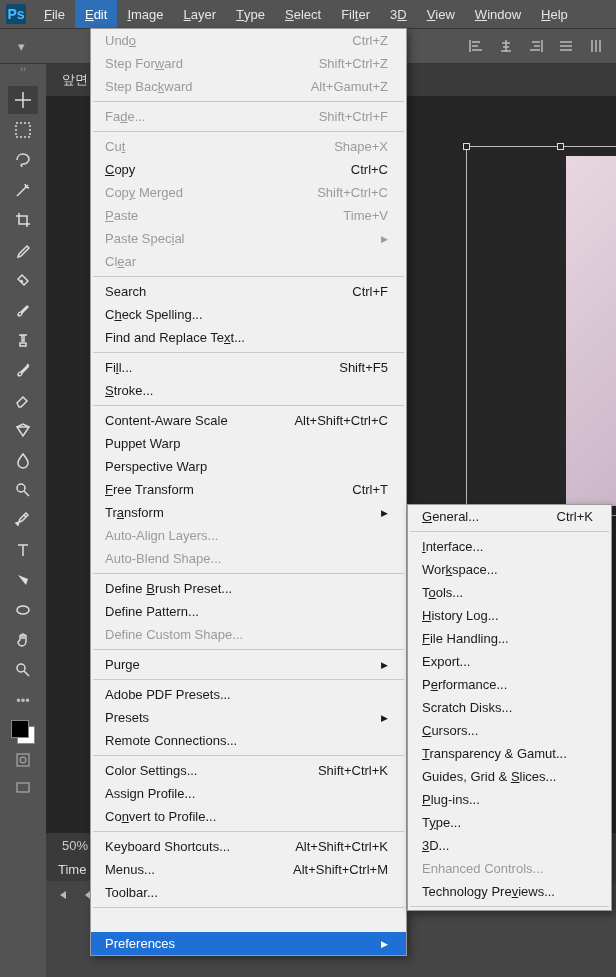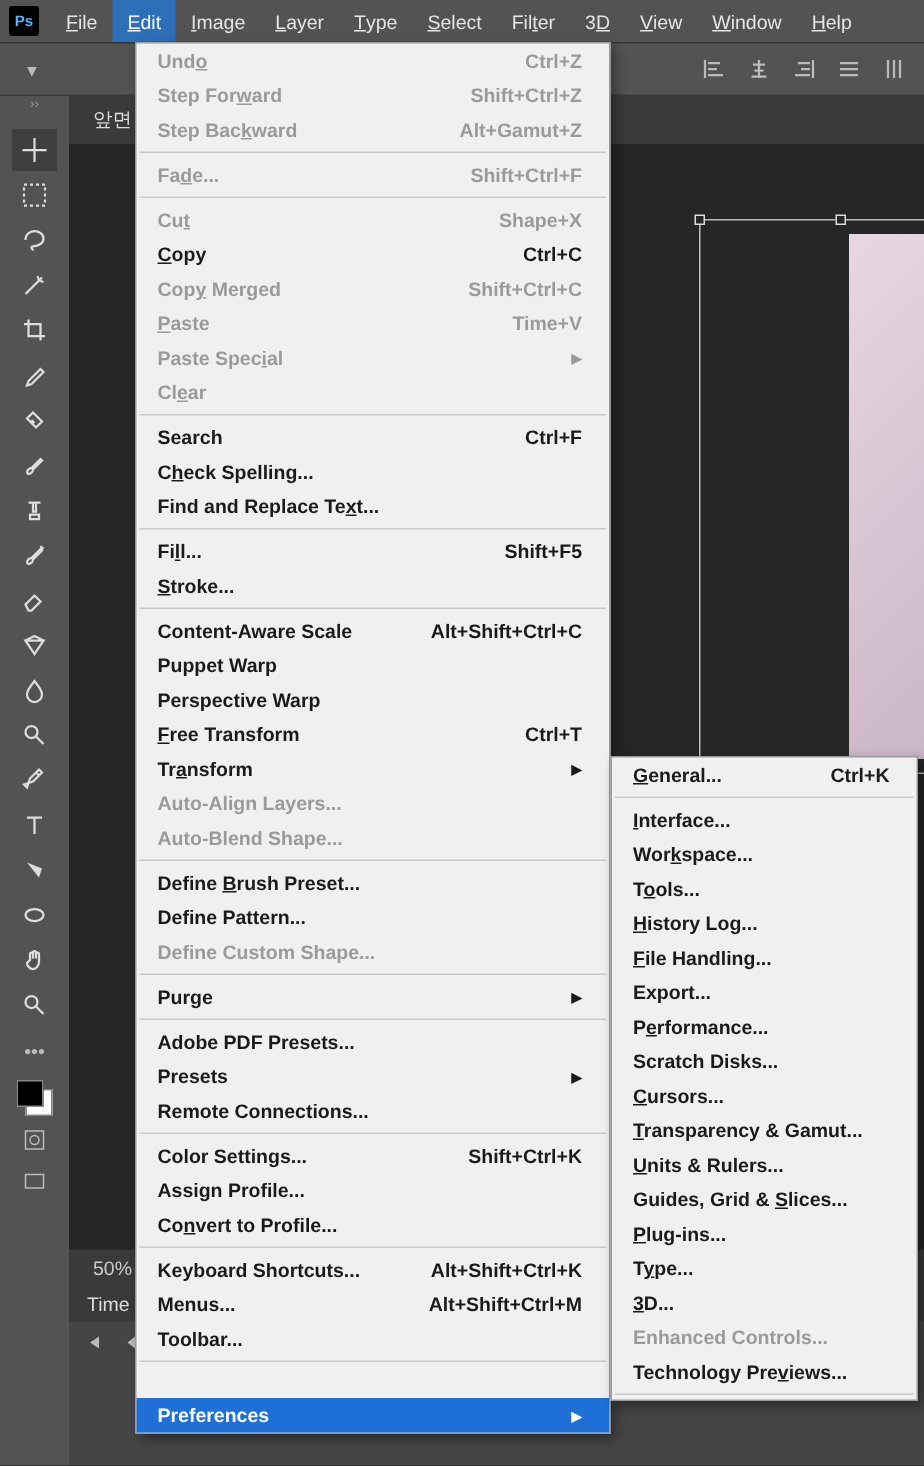--- a/index.html
+++ b/index.html
@@ -1,20 +1,20 @@
 <!DOCTYPE html>
 <html><head>
 <meta charset="utf-8">
 <style>
 * { margin: 0; padding: 0; box-sizing: border-box; font-family: "Segoe UI", Tahoma, sans-serif; font-size: 13px; }
 body { background: #323232; color: #ddd; width: 616px; height: 977px; overflow: hidden; position: relative; }
 
 
 .menubar { height: 28px; background: #535353; display: flex; align-items: center; padding-left: 6px; }
-.logo { width: 20px; height: 20px; background: #000000; color: #4fb8ff; display: flex; align-items: center; justify-content: center; font-weight: bold; font-size: 10px; margin-right: 8px; border-radius:2px;}
+.logo { width: 20px; height: 20px; background: #0c4a6e; color: #4fb8ff; display: flex; align-items: center; justify-content: center; font-weight: bold; font-size: 14px; margin-right: 8px; border-radius:2px;}
 .menubar .mi { padding: 0 10px; height: 100%; display: flex; align-items: center; color: #e5e5e5; cursor: default;}
 .menubar .mi.active { background: #2d6fb8; color:#fff;}
 .menubar .mi .ul { text-decoration: underline; }
 
 
 .optionsbar { height: 36px; background: #535353; border-top:1px solid #383838; border-bottom:1px solid #383838; display:flex; align-items:center; padding-left:8px; gap:10px; color:#ccc;}
 .optionsbar .seg { color:#c5c5c5; }
 
 
 .toolstrip { position:absolute; left:0; top:64px; width:46px; bottom:0; background:#535353; padding-top:20px;}
@@ -35,21 +35,21 @@
 .selhandle{position:absolute;width:7px;height:7px;background:#262626;border:1px solid #ddd;}
 .sh-tl{left:-4px;top:-4px}.sh-bl{left:-4px;bottom:-4px}
 .sh-tc{left:50%;top:-4px;margin-left:-4px}.sh-bc{left:50%;bottom:-4px;margin-left:-4px}
 .statusstrip{position:absolute;left:0;bottom:120px;width:100%;height:24px;background:#3a3a3a;color:#ccc;display:flex;align-items:center;padding-left:16px;font-size:12px;}
 .timeline{position:absolute;left:0;bottom:0;width:100%;height:120px;background:#454545;}
 .timeline .hdr{height:24px;background:#3a3a3a;color:#ddd;padding-left:12px;display:flex;align-items:center;font-size:12px;}
 .timeline .ctrls{height:30px;display:flex;align-items:center;gap:14px;padding-left:10px;color:#bbb;}
 .timeline .ctrls svg{width:12px;height:12px;fill:#bbb;}
 
 
-.dropdown{position:absolute;background:#f0f0f0;color:#1a1a1a;box-shadow:3px 3px 8px rgba(0,0,0,.4);border:1px solid #9a9a9a;font-weight:bold;}
+.dropdown{position:absolute;background:#f0f0f0;color:#1a1a1a;box-shadow:3px 3px 8px rgba(0,0,0,.4);border:1px solid #9a9a9a;}
 .dropdown .row{display:flex;align-items:center;height:23px;padding:0 18px 0 14px;white-space:nowrap;}
 .dropdown .row.disabled{color:#9a9a9a;}
 .dropdown .row .lbl{flex:1;}
 .dropdown .row .sc{margin-left:24px;color:inherit;}
 .dropdown .row .arrow{margin-left:18px;}
 .dropdown .row.highlight{background:#1e6fd6;color:#fff;margin-top:24px;}
 .dropdown hr{border:none;border-top:1px solid #c9c9c9;margin:3px 2px;}
 .dropdown .ul{text-decoration:underline;}
 
 #edit-menu{left:90px;top:28px;width:317px;}
@@ -432,23 +432,20 @@
     <div class="row">
       <span class="lbl">Scratch Disks...</span>
     </div>
     <div class="row">
       <span class="lbl"><span class="ul">C</span>ursors...</span>
     </div>
     <div class="row">
       <span class="lbl"><span class="ul">T</span>ransparency &amp; Gamut...</span>
     </div>
     <div class="row">
-      <span class="lbl"><span class="ul">U</span>nits &amp; Rulers...</span>
-    </div>
-    <div class="row">
       <span class="lbl">Guides, Grid &amp; <span class="ul">S</span>lices...</span>
     </div>
     <div class="row">
       <span class="lbl"><span class="ul">P</span>lug-ins...</span>
     </div>
     <div class="row">
       <span class="lbl">T<span class="ul">y</span>pe...</span>
     </div>
     <div class="row">
       <span class="lbl"><span class="ul">3</span>D...</span>

